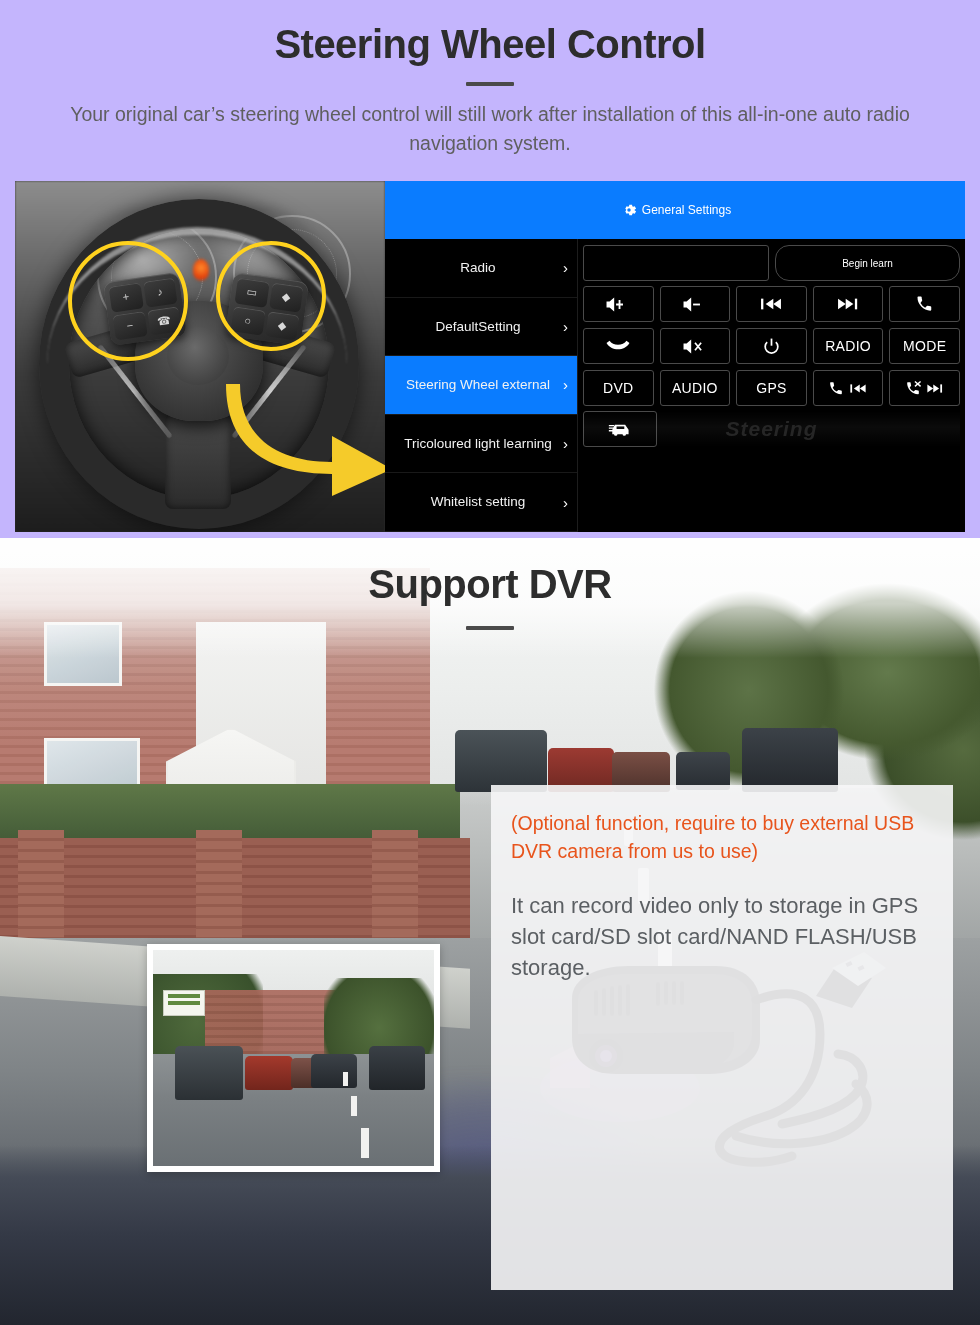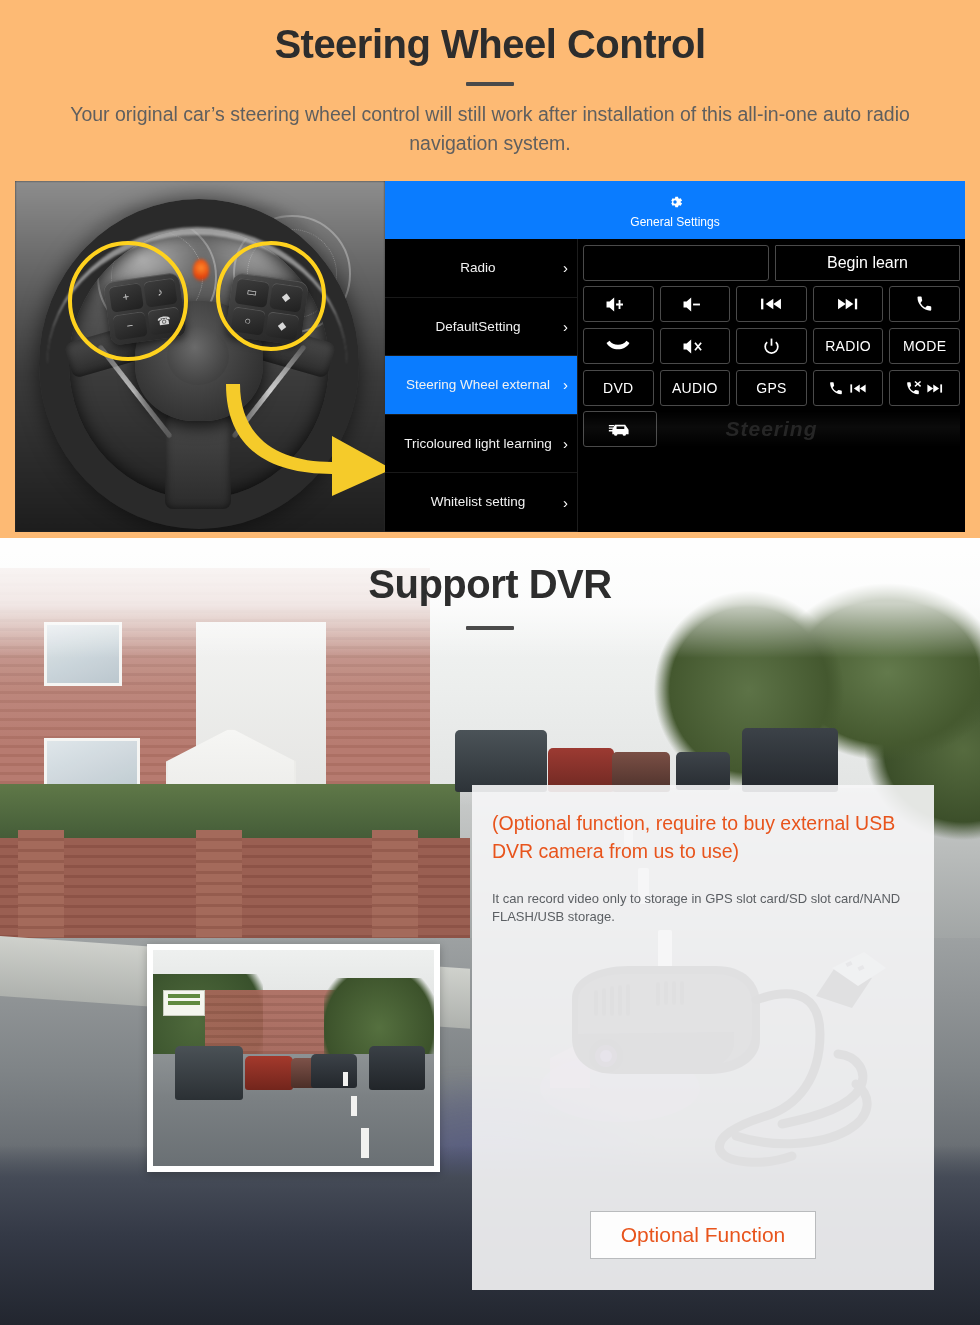--- a/index.html
+++ b/index.html
@@ -5,21 +5,21 @@
   * { box-sizing: border-box; margin: 0; padding: 0; }
   html, body {
     width: 980px; height: 1325px;
     background: #ffffff;
     font-family: "Liberation Sans", sans-serif;
     overflow: hidden;
   }
   .page { position: relative; width: 980px; height: 1325px; }
 
   
-  .section-swc { position: absolute; left:0; top:0; width:980px; height:538px; background:#fdba74; }
+  .section-swc { position: absolute; left:0; top:0; width:980px; height:538px; background:#c4b5fd; }
   .swc-title {
     text-align:center; font-size:40px; font-weight:bold; color:#2d2d2d;
     letter-spacing:-0.5px; padding-top:22px; line-height:1.1;
   }
   .title-rule {
     width:48px; height:4px; background:#4a4a4a; margin:16px auto 14px auto; border-radius:1px;
   }
   .swc-sub {
     text-align:center; font-size:19.5px; color:#5f5f5f; line-height:1.5;
     padding: 0 34px; font-weight:400;
@@ -127,43 +127,43 @@
     padding:0 10px; font-size:13px; position:relative;
   }
   .nav-icons { display:flex; align-items:center; gap:38px; margin-left:30px; }
   .nav-ic { width:13px; height:13px; display:block; }
   .status-right {
     position:absolute; right:10px; top:0; height:25px;
     display:flex; align-items:center; gap:6px; font-size:12.5px; font-weight:bold; color:#fff;
   }
   .tabs { height:58px; display:flex; }
   .tab {
-    flex:1; display:flex; flex-direction:column; align-items:center; justify-content:center;
+    flex:1; display:flex; flex-direction:row; align-items:center; justify-content:center;
     gap:3px; font-size:12px; color:#e8e8e8;
   }
   .tab.active { background:#0a7cff; color:#fff; }
   .tab .tab-ic { width:20px; height:20px; display:block; }
   .hu-body { flex:1; display:flex; background:#000; }
   .menu-col { width:193px; border-right:1px solid #1d1d1d; display:flex; flex-direction:column; }
   .menu-item {
     flex:1; display:flex; align-items:center; justify-content:space-between;
     padding:0 9px 0 12px; font-size:13.5px; color:#f2f2f2;
     border-bottom:1px solid #191919; position:relative;
   }
   .menu-item .mi-label { flex:1; text-align:center; line-height:1.15; }
   .menu-item.selected { background:#0a7cff; }
   .chev { font-size:15px; color:#fff; margin-left:4px; }
   .btn-col { flex:1; padding:6px 5px 0 5px; display:flex; flex-direction:column; gap:5px; }
   .top-row { display:flex; gap:6px; height:36px; }
   .display-box {
     flex:1; border:1px solid #4a4a4a; border-radius:3px; background:#000;
   }
   .begin-btn {
-    width:185px; border:1px solid #4a4a4a; border-radius:1px; background:#000;
-    display:flex; align-items:center; justify-content:center; font-size:16px; color:#fff;
+    width:185px; border:1px solid #4a4a4a; border-radius:14px; background:#000;
+    display:flex; align-items:center; justify-content:center; font-size:10px; color:#fff;
   }
   .grid {
     display:grid; grid-template-columns: repeat(5, 1fr); gap:6px 6px;
   }
   .gbtn {
     height:36px; border:1px solid #4a4a4a; border-radius:3px; background:#000;
     display:flex; align-items:center; justify-content:center; gap:3px;
     font-size:14px; color:#fff; letter-spacing:.3px;
   }
   .gbtn svg { display:block; }
@@ -292,30 +292,30 @@
   .inset-trees { position:absolute; right:0; top:28px; width:110px; height:110px;
     background: radial-gradient(ellipse at 50% 45%, #55703f, #3c522b 70%, transparent 80%); }
   .inset-sign { position:absolute; left:10px; top:40px; width:42px; height:26px; background:#f4f6ef; border:1px solid #c9cdc0; }
   .inset-sign i { display:block; height:4px; margin:3px 4px; background:#5f8a3f; }
   .inset-road { position:absolute; left:0; bottom:0; width:100%; height:112px;
     background: linear-gradient(180deg,#8d9294 0%, #7b8083 40%, #6a7074 100%); }
   .inset-dash { position:absolute; background:#f2f2f0; }
 
   
   .dvr-panel {
-    position:absolute; left:472px; top:247px; width:462px; height:505px;
+    position:absolute; left:491px; top:247px; width:462px; height:505px;
     background: rgba(246,246,247,.90);
   }
   .dvr-note {
     position:absolute; left:20px; top:25px; width:430px;
     font-size:19.5px; line-height:1.42; color:#e8541c; font-weight:400;
   }
   .dvr-desc {
     position:absolute; left:20px; top:105px; width:430px;
-    font-size:13px; line-height:1.42; color:#5b5f63;
+    font-size:22px; line-height:1.42; color:#5b5f63;
   }
   .optional-btn {
     position:absolute; left:118px; top:426px; width:226px; height:48px;
     border:1px solid #b9bbbd; background:#fdfdfd; color:#e8541c;
     font-size:21px; display:flex; align-items:center; justify-content:center;
   }
   
   .dvr-product { position:absolute; left:520px; top:400px; width:420px; height:240px; }
   .dvr-product svg { width:100%; height:100%; display:block; }
 </style>
@@ -596,17 +596,16 @@
         <path d="M296 58 L316 28 L352 40 L332 70 Z" fill="#1a1a1c"></path>
         <path d="M312 30 L344 14 L366 30 L338 48 Z" fill="#b9bdc2"></path>
         <rect x="326" y="24" width="6" height="4" fill="#5c6066" transform="rotate(-26 329 26)"></rect>
         <rect x="338" y="28" width="6" height="4" fill="#5c6066" transform="rotate(-26 341 30)"></rect>
       </svg>
     </div>
 
     <div class="dvr-panel">
       <div class="dvr-note">(Optional function, require to buy external USB DVR camera from us to use)</div>
       <div class="dvr-desc">It can record video only to storage in GPS slot card/SD slot card/NAND FLASH/USB storage.</div>
-      <div class="optional-btn">Optional Function</div>
     </div>
   </div>
 
 </div>
 
 </body></html>

